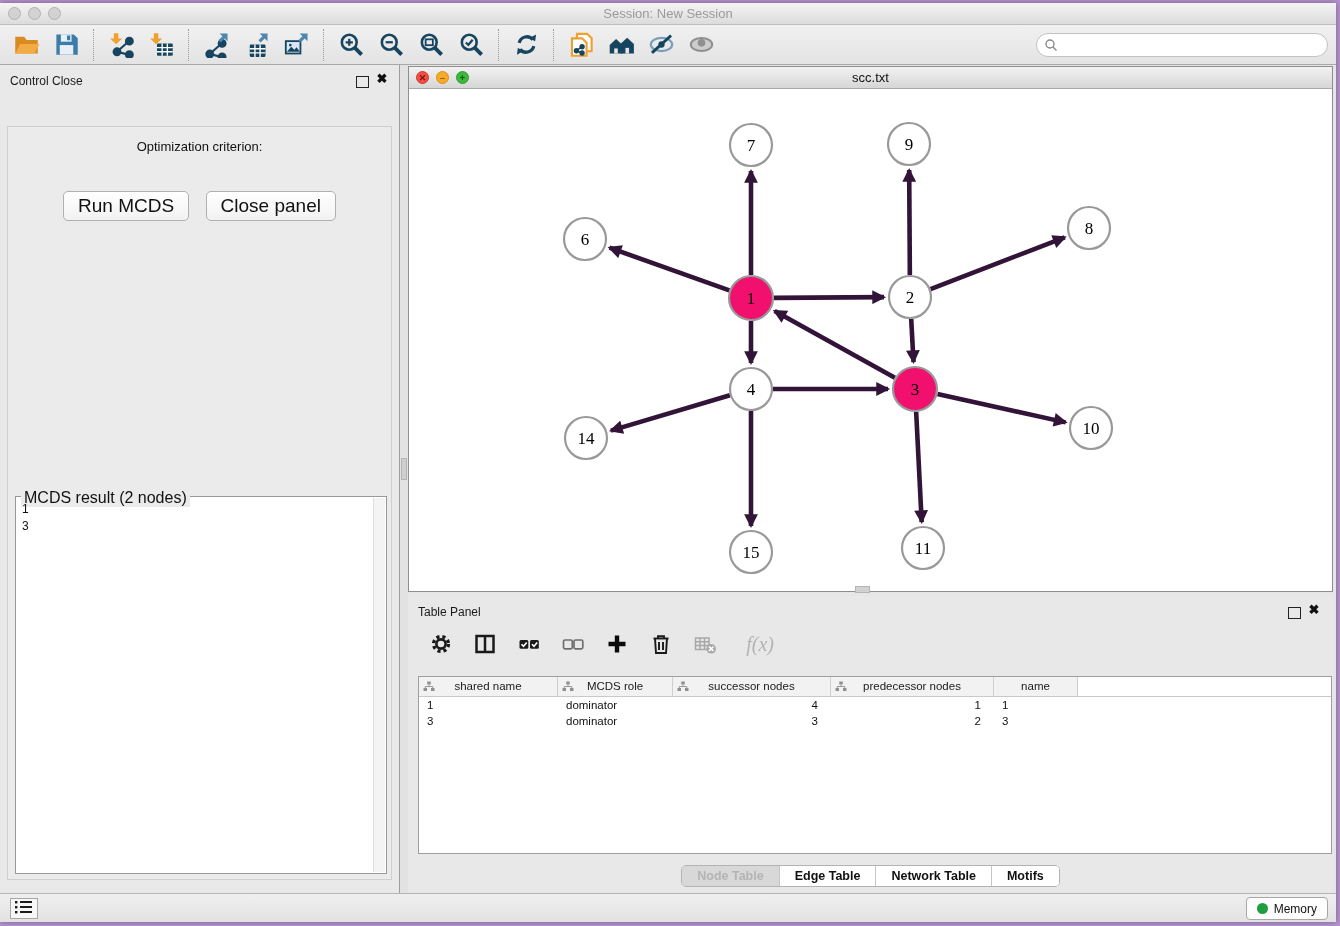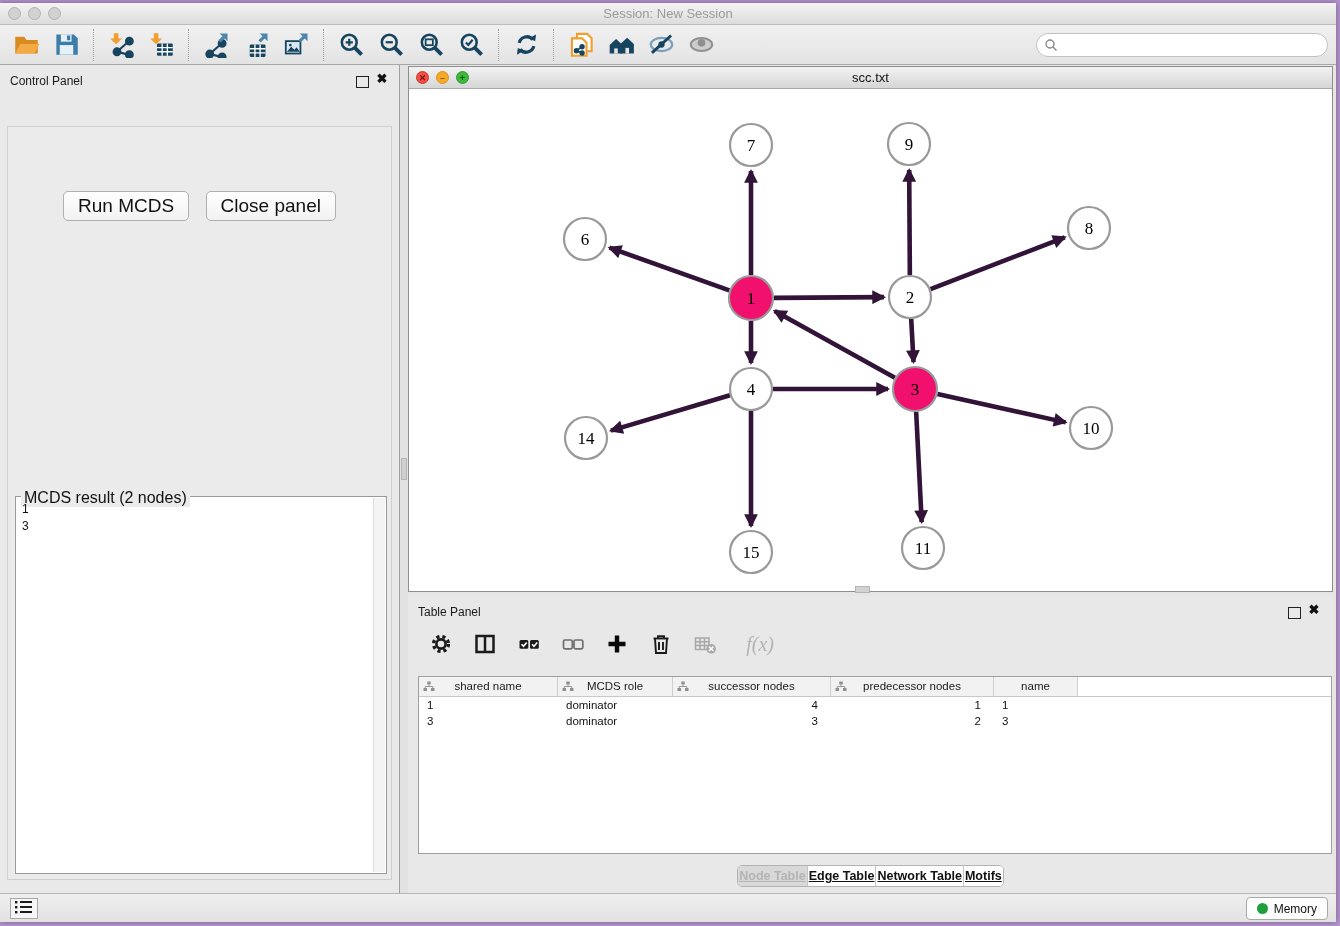--- a/index.html
+++ b/index.html
@@ -65,21 +65,21 @@
   .fx{font-family:"Liberation Serif",serif;font-style:italic;font-size:20px;color:#b3b3b3;}
   .tbl{position:absolute;left:10px;top:80px;width:914px;height:178px;background:#fff;border:1px solid #9e9e9e;box-sizing:border-box;overflow:hidden;}
   .tbl-header{display:flex;height:19px;border-bottom:1px solid #c9c9c9;}
   .th{position:relative;box-sizing:border-box;background:#f2f2f2;border-right:1px solid #cfcfcf;font-size:11.5px;color:#1a1a1a;text-align:center;line-height:18px;}
   .th .tree-icon{position:absolute;left:4px;top:3px;width:12px;height:12px;}
   .tbl-row{display:flex;height:16px;font-size:11.5px;color:#111;}
   .td{box-sizing:border-box;line-height:16px;white-space:nowrap;overflow:hidden;}
   .td.left{padding-left:8px;text-align:left;}
   .td.right{padding-right:13px;text-align:right;}
   .tp-tabs{position:absolute;left:0;right:0;top:269px;text-align:center;}
-  .tp-tabs .seg-item{padding:3px 1px;font-size:12.5px;text-decoration:underline;}
+  .tp-tabs .seg-item{padding:3px 15px;font-size:12.5px;}
   
   .statusbar{position:absolute;left:0;bottom:0;width:100%;height:29px;background:linear-gradient(#efefef,#e2e2e2);border-top:1px solid #b5b5b5;box-sizing:border-box;}
   .list-btn{position:absolute;left:10px;top:4px;width:28px;height:21px;background:#f6f6f6;border:1px solid #a8a8a8;display:flex;align-items:center;justify-content:center;padding:0;}
   .memory-btn{position:absolute;right:8px;top:3px;height:23px;background:#fdfdfd;border:1px solid #a8a8a8;border-radius:4px;display:flex;align-items:center;gap:6px;padding:0 10px;font-size:12px;color:#111;justify-content:flex-end;}
   .mem-dot{width:11px;height:11px;border-radius:50%;}
 </style>
 </head>
 <body>
 
 <div id="window">
@@ -247,24 +247,25 @@
         <svg viewBox="0 0 14 14">
             <circle cx="6" cy="6" r="4" fill="none" stroke="#8a8a8a" stroke-width="1.4"></circle>
             <line x1="9" y1="9" x2="12.5" y2="12.5" stroke="#8a8a8a" stroke-width="1.4"></line>
           </svg>
       </span>
       <input placeholder="" style="">
     </div>
   </div>
 
   <div class="cp">
-    <div class="panel-title">Control Panel</div>
+    <div class="panel-title">Control Close</div>
     <div class="float-btn"></div>
     <div class="close-btn">✖</div>
     <div class="cp-content">
+      <div class="crit-label">Optimization criterion:</div>
       <div class="mcds-buttons">
         <button class="push-btn">Run MCDS</button>
         <button class="push-btn">Close panel</button>
       </div>
       <div class="result-box">
         <span class="result-legend">MCDS result (2 nodes)</span>
         <div class="result-area" id="result-lines">
             <div>1</div>
             <div>3</div>
           </div>

